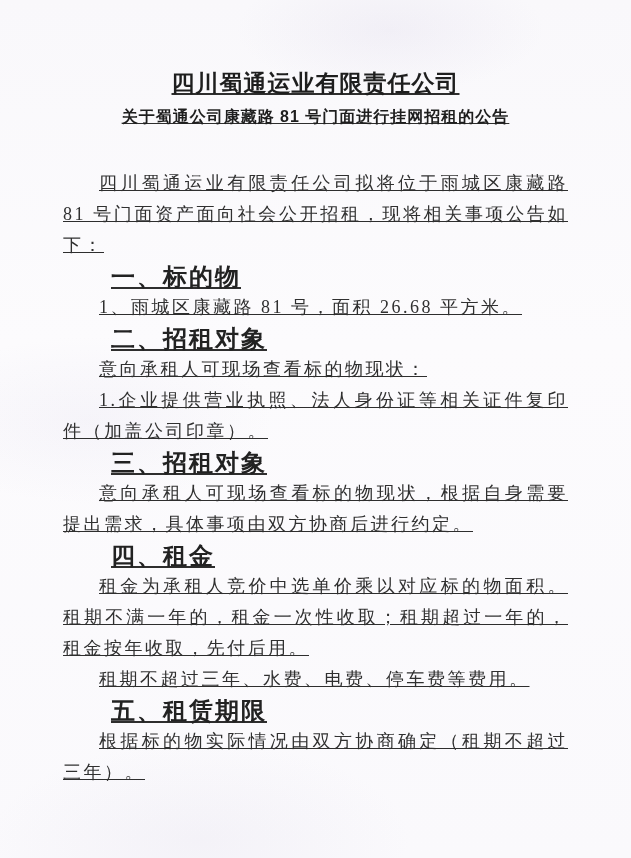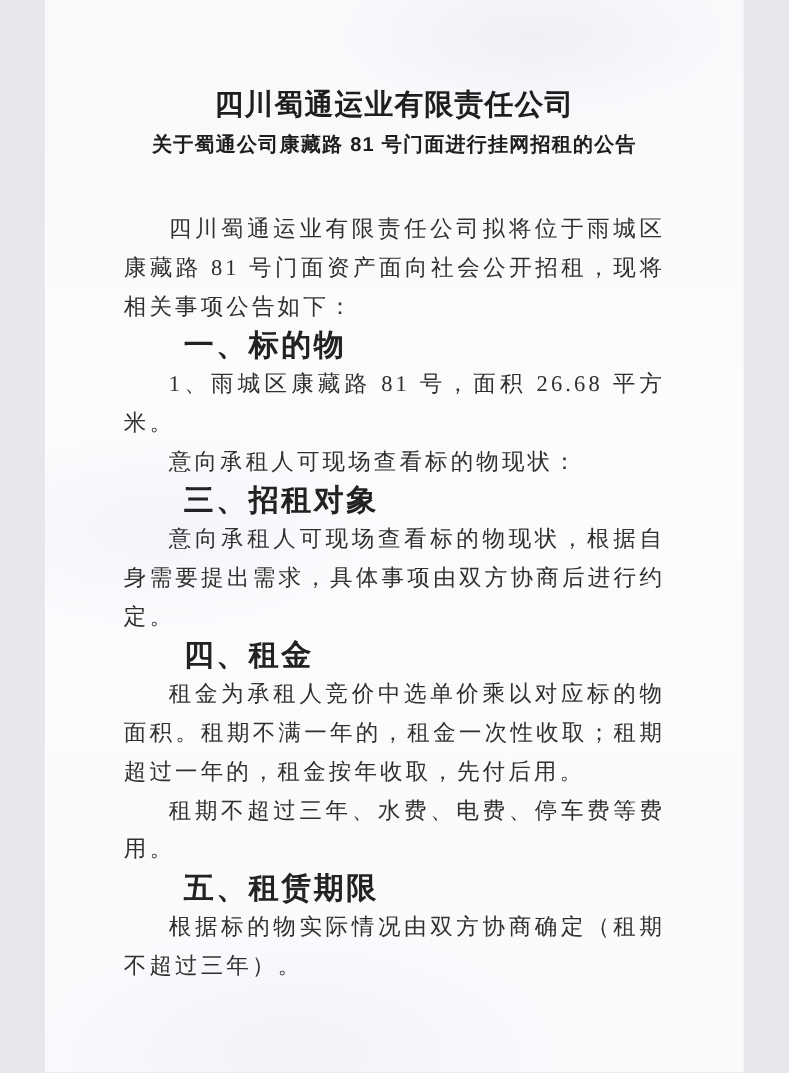--- a/index.html
+++ b/index.html
@@ -2,30 +2,31 @@
 <html><head>
 <meta charset="utf-8">
 <style>
   html, body {
     margin: 0;
     padding: 0;
     background: #e9e7ec;
   }
   .page {
     position: relative;
-    width: 559px;
+    width: 631px;
     height: 858px;
     margin: 0 auto;
     overflow: hidden;
     background:
       radial-gradient(220px 90px at 390px 30px, rgba(205,198,224,0.18), rgba(205,198,224,0) 70%),
       radial-gradient(260px 120px at 90px 420px, rgba(208,203,228,0.14), rgba(208,203,228,0) 70%),
       radial-gradient(300px 140px at 200px 840px, rgba(210,205,226,0.16), rgba(210,205,226,0) 70%),
       linear-gradient(180deg, #f9f8fb 0%, #fcfbfd 40%, #faf9fc 100%);
     color: #2e2e2e;
+    text-decoration: underline;
   }
   .doc {
     padding: 66px 63px 0 63px;
   }
   .title-block {
     text-align: center;
     margin: 0 auto 34px auto;
     max-width: 472px;
     font-family: "Liberation Sans", "DejaVu Sans", sans-serif;
     font-weight: bold;
@@ -72,21 +73,23 @@
 <div class="page">
   <div class="doc">
     <div class="title-block">
       <h1 class="title-company">四川蜀通运业有限责任公司</h1>
       <h1 class="title-subject">关于蜀通公司康藏路 81 号门面进行挂网招租的公告</h1>
     </div>
     <div class="body-content">
         <p class="body-para">四川蜀通运业有限责任公司拟将位于雨城区康藏路 81 号门面资产面向社会公开招租，现将相关事项公告如下：</p>
         <p class="sec-heading">一、标的物</p>
         <p class="body-para">1、雨城区康藏路 81 号，面积 26.68 平方米。</p>
+        <p class="sec-heading">二、招租对象</p>
         <p class="body-para">意向承租人可现场查看标的物现状：</p>
+        <p class="body-para">1.企业提供营业执照、法人身份证等相关证件复印件（加盖公司印章）。</p>
         <p class="sec-heading">三、招租对象</p>
         <p class="body-para">意向承租人可现场查看标的物现状，根据自身需要提出需求，具体事项由双方协商后进行约定。</p>
         <p class="sec-heading">四、租金</p>
         <p class="body-para">租金为承租人竞价中选单价乘以对应标的物面积。租期不满一年的，租金一次性收取；租期超过一年的，租金按年收取，先付后用。</p>
         <p class="body-para">租期不超过三年、水费、电费、停车费等费用。</p>
         <p class="sec-heading">五、租赁期限</p>
         <p class="body-para">根据标的物实际情况由双方协商确定（租期不超过三年）。</p>
       </div>
   </div>
 </div>

